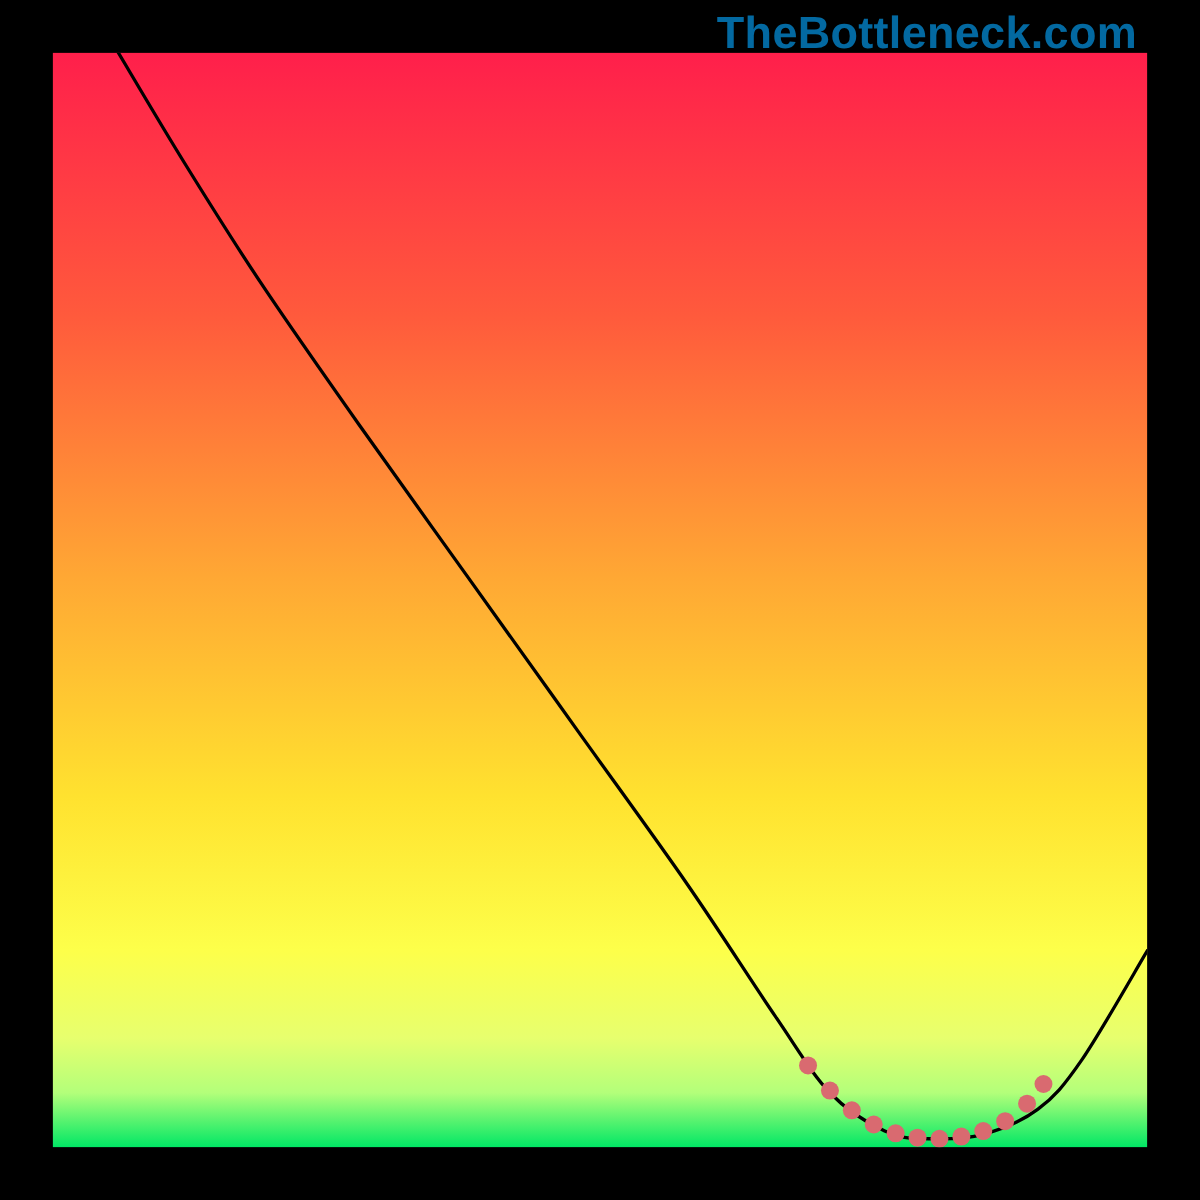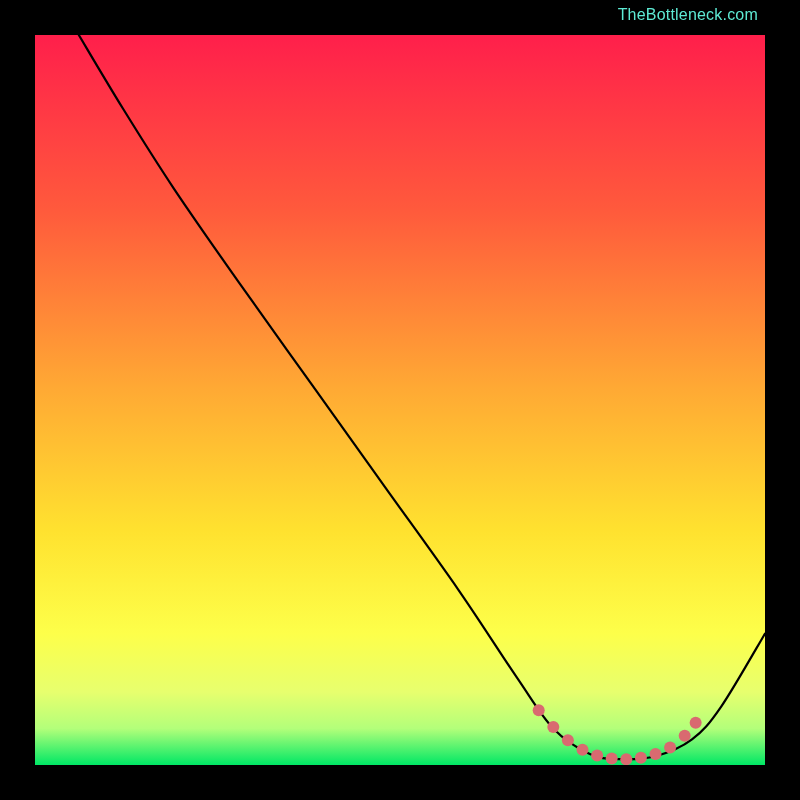--- a/index.html
+++ b/index.html
@@ -24,23 +24,23 @@
     left: 0;
     top: 0;
     width: 730px;
     height: 730px;
     overflow: hidden;
   }
   .watermark {
     position: absolute;
     top: 6px;
     right: 42px;
-    color: #5eead4;
-    font-size: 16px;
-    font-weight: 400;
+    color: #0369a1;
+    font-size: 30px;
+    font-weight: 700;
     letter-spacing: 0.2px;
     user-select: none;
   }
   svg {
     display: block;
   }
 </style>
 </head>
 <body>
 

